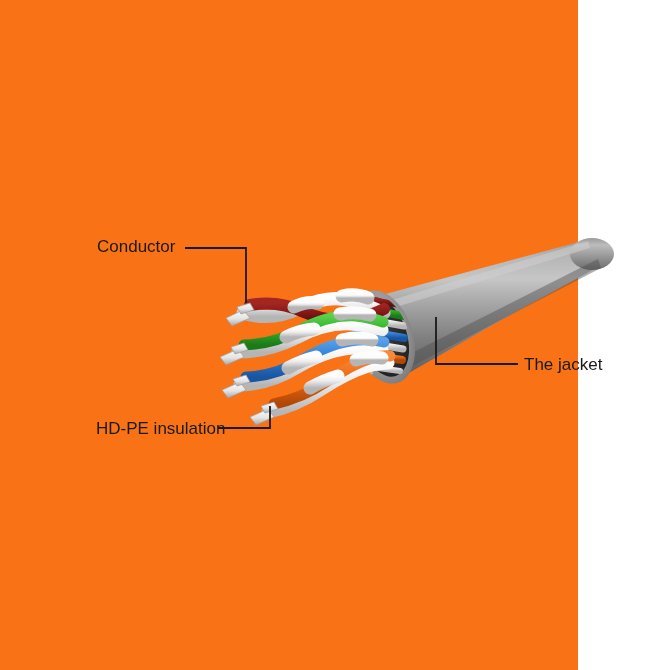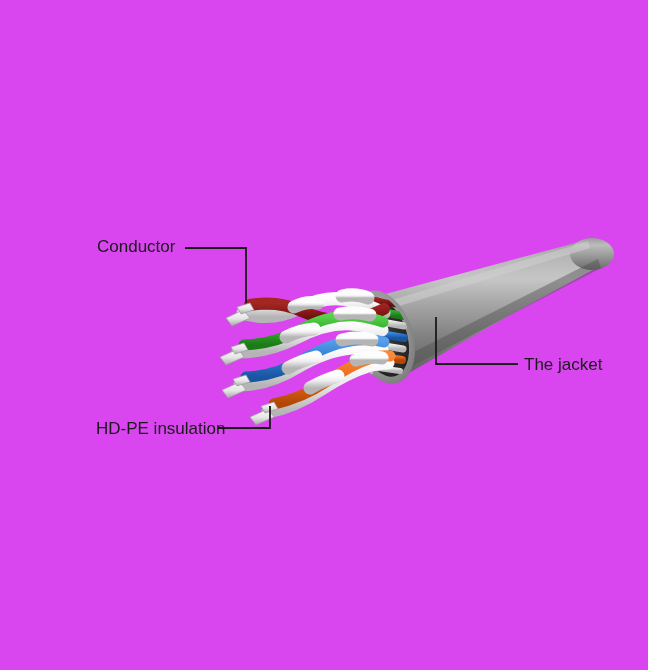--- a/index.html
+++ b/index.html
@@ -8,23 +8,23 @@
     background: #ffffff;
   }
   body {
     width: 670px;
     height: 670px;
     font-family: "Liberation Sans", sans-serif;
     overflow: hidden;
   }
   #illustration {
     position: relative;
-    width: 648px;
+    width: 578px;
     height: 670px;
-    background: #d946ef;
+    background: #f97316;
   }
   #scene {
     position: absolute;
     left: 0;
     top: 0;
     width: 670px;
     height: 670px;
   }
   .label-text {
     font-family: "Liberation Sans", sans-serif;

